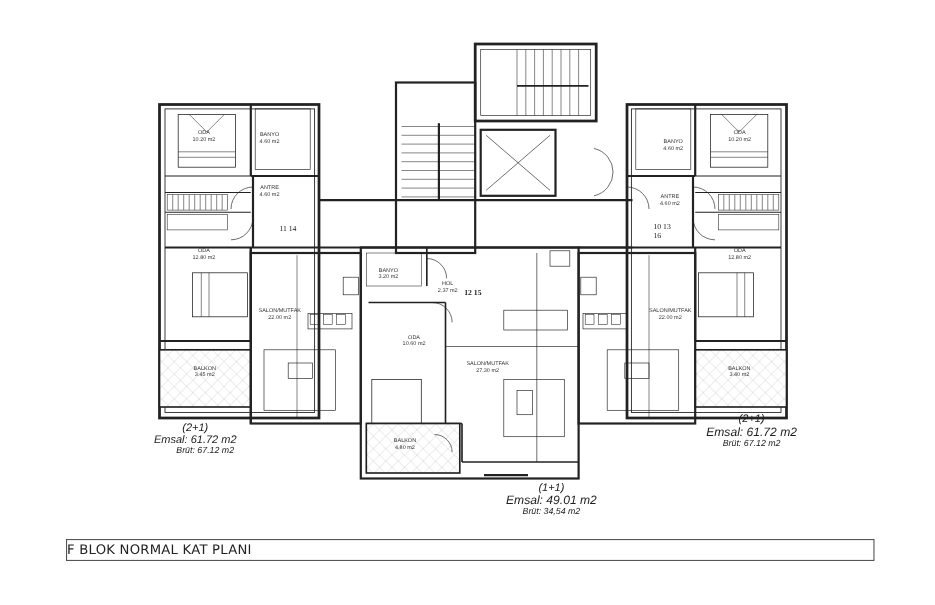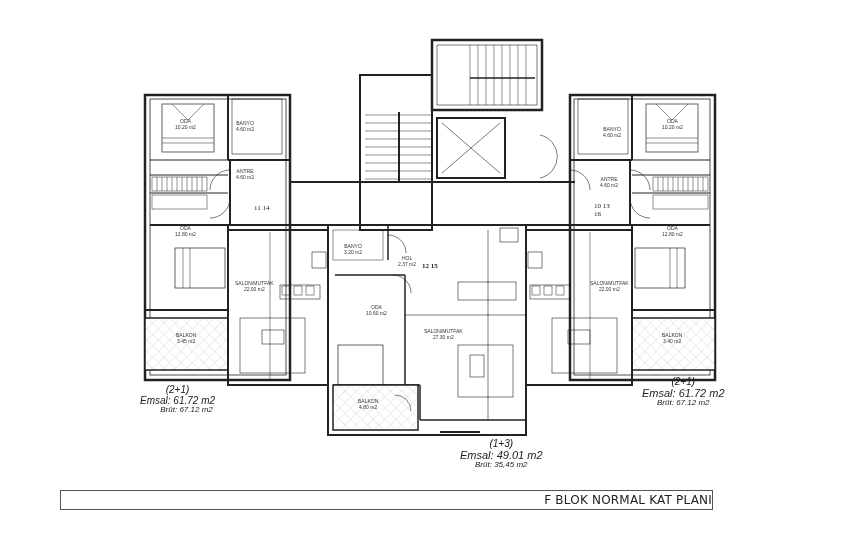--- a/index.html
+++ b/index.html
@@ -5,21 +5,21 @@
   html,body{margin:0;padding:0;background:#fff;}
   body{width:850px;height:550px;position:relative;overflow:hidden;font-family:"Liberation Sans",sans-serif;color:#222;}
   #plan{position:absolute;left:0;top:0;width:850px;height:550px;}
   .lbl{position:absolute;font-family:"Liberation Sans",sans-serif;font-size:5px;color:#333;text-align:center;line-height:6px;white-space:nowrap;}
   .lbl span{display:block;}
   .unit{position:absolute;font-family:"Liberation Sans",sans-serif;font-style:italic;color:#222;text-align:center;line-height:1.1;white-space:nowrap;}
   .unit .t{font-size:10px;}
   .unit .e{font-size:10px;}
   .unit .b{font-size:8px;}
   .code{position:absolute;font-family:"Liberation Serif",serif;font-size:7px;color:#222;line-height:8px;white-space:nowrap;}
-  #title-box{position:absolute;left:60px;top:490px;width:653px;height:20px;border:1px solid #555;box-sizing:border-box;display:flex;align-items:center;justify-content:flex-end;}
+  #title-box{position:absolute;left:60px;top:490px;width:735px;height:20px;border:1px solid #555;box-sizing:border-box;display:flex;align-items:center;justify-content:flex-start;}
   #title-text{font-family:"DejaVu Sans",sans-serif;font-size:12px;color:#222;letter-spacing:0.2px;}
 </style>
 </head>
 <body>
 
 <svg id="plan" viewBox="0 0 850 550" xmlns="http://www.w3.org/2000/svg">
   <defs>
     <pattern id="tile" width="8" height="8" patternUnits="userSpaceOnUse" patternTransform="rotate(45)">
       <rect width="8" height="8" fill="#fff"></rect>
       <path d="M0 0H8M0 0V8" stroke="#bbb" stroke-width="0.5"></path>
@@ -266,23 +266,23 @@
     <span>3.40 m2</span>
   </div>
 <div class="code" style="left:594px;top:202px;width:22px;white-space:normal;">10 13 16</div>
 
 <div class="unit" style="left:140px;top:384px;">
   <div class="t">(2+1)</div>
   <div class="e">Emsal: 61.72 m2</div>
   <div class="b" style="margin-left:18px;">Brüt: 67.12 m2</div>
 </div>
 <div class="unit" style="left:460px;top:438px;">
-  <div class="t">(1+3)</div>
+  <div class="t">(1+1)</div>
   <div class="e" style="font-size:11px;">Emsal: 49.01 m2</div>
-  <div class="b">Brüt: 35,45 m2</div>
+  <div class="b">Brüt: 34,54 m2</div>
 </div>
 <div class="unit" style="left:642px;top:376px;">
   <div class="t">(2+1)</div>
   <div class="e" style="font-size:11px;">Emsal: 61.72 m2</div>
   <div class="b">Brüt: 67.12 m2</div>
 </div>
 
 <div id="title-box">
   <span id="title-text">F BLOK NORMAL KAT PLANI</span>
 </div>

